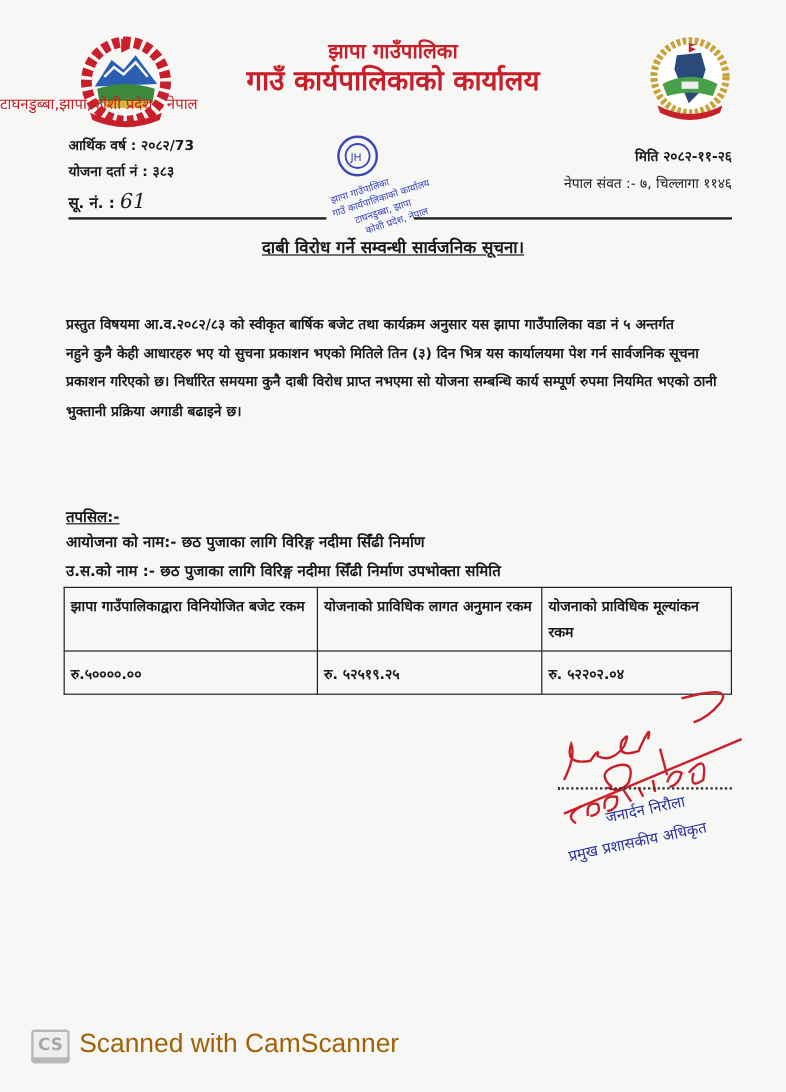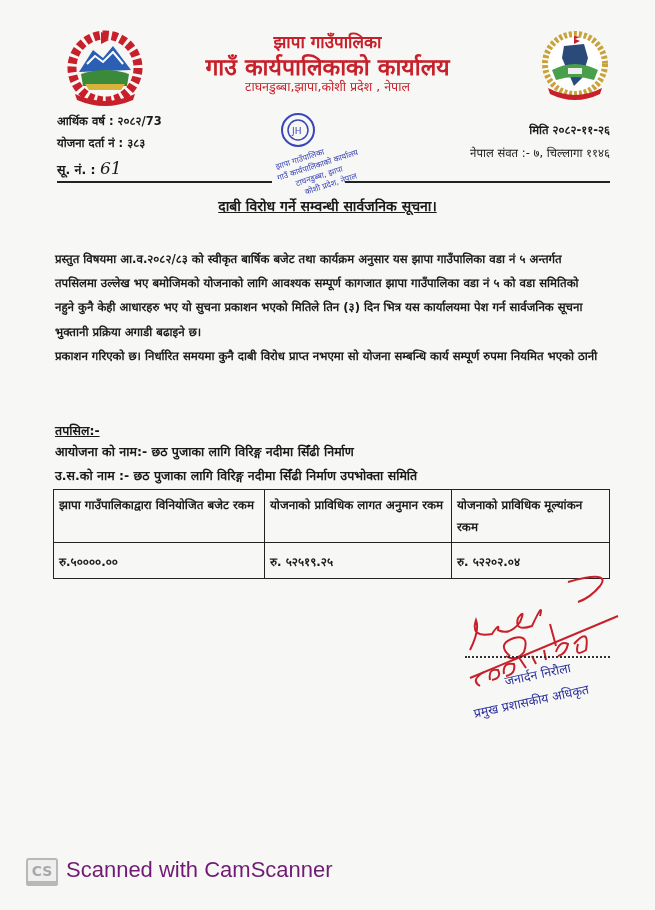--- a/index.html
+++ b/index.html
@@ -8,54 +8,54 @@
     background: #f7f7f5;
     font-family: "DejaVu Sans", "Liberation Sans", sans-serif;
     color: #1a1a1a;
   }
   .abs { position: absolute; }
   
   .emblem-left { left: 55px; top: 28px; width: 100px; height: 82px; }
   .emblem-right { left: 534px; top: 28px; width: 82px; height: 76px; }
   .org-line1 { left: 0; width: 655px; top: 30px; text-align: center; font-size: 17px; color: #c8202a; font-weight: bold; }
   .org-line2 { left: 0; width: 655px; top: 50px; text-align: center; font-size: 23px; color: #c8202a; font-weight: bold; }
-  .org-line3 { left: 0; width: 655px; top: 78px; text-align: center; font-size: 12.5px; color: #c8202a; }
+  .org-line3 { left: 0; width: 655px; top: 78px; text-align: left; font-size: 12.5px; color: #c8202a; }
   .meta { font-size: 11.5px; font-weight: bold; }
   .meta-left1 { left: 57px; top: 113px; }
   .meta-left2 { left: 57px; top: 135px; }
   .meta-left3 { left: 57px; top: 158px; font-size: 12.5px; }
   .sn-hand { font-family: "DejaVu Serif", serif; font-style: italic; font-size: 17px; font-weight: normal; }
   .meta-right1 { right: 45px; top: 122px; text-align: right; }
   .meta-right2 { right: 45px; top: 145px; text-align: right; font-weight: normal; }
   .rule-left { left: 57px; top: 181px; width: 215px; height: 1.5px; background: #222; }
   .rule-right { left: 345px; top: 181px; width: 265px; height: 1.5px; background: #222; }
   .stamp { left: 268px; top: 108px; width: 92px; height: 92px; }
   
   .title { left: 0; width: 655px; top: 196px; text-align: center; font-size: 14px; font-weight: bold; text-decoration: underline; }
   
-  .body-text { left: 55px; top: 247px; width: 558px; font-size: 11.6px; font-weight: bold; line-height: 24.2px; text-align: justify; }
+  .body-text { left: 55px; top: 258px; width: 558px; font-size: 11.6px; font-weight: bold; line-height: 24.2px; text-align: justify; }
   .body-text span { display: block; white-space: nowrap; }
   .details-head { left: 55px; top: 422px; font-size: 12.5px; font-weight: bold; text-decoration: underline; }
   .details-line1 { left: 55px; top: 443px; font-size: 12.5px; font-weight: bold; }
   .details-line2 { left: 55px; top: 467px; font-size: 12.5px; font-weight: bold; }
   
   .tbl { left: 53px; top: 489px; width: 557px; border-collapse: collapse; font-size: 11.8px; font-weight: bold; }
   .tbl td { border: 1.5px solid #222; padding: 4px 5px; vertical-align: top; line-height: 22px; }
   .tbl td.c1 { width: 200px; }
   .tbl td.c2 { width: 176px; }
   .tbl tr.vals td { height: 22px; padding-top: 8px; padding-bottom: 5px; }
   
   .sig-svg { left: 440px; top: 560px; width: 190px; height: 170px; }
   .sig-dots { left: 465px; top: 656px; width: 145px; border-top: 2px dotted #333; }
   .sig-name { left: 503px; top: 673px; font-size: 12.5px; color: #2a2f9a; transform: rotate(-12deg); transform-origin: left top; }
   .sig-title { left: 472px; top: 705px; font-size: 12.5px; color: #2a2f9a; transform: rotate(-12deg); transform-origin: left top; }
   
   .cs-logo { left: 26px; top: 858px; width: 32px; height: 28px; border: 2px solid #b8b8b8; border-radius: 3px; background: #efefef; color: #a8a8a8; font-weight: bold; font-size: 14px; text-align: center; line-height: 22px; box-sizing: border-box; }
   .cs-logo:after { content: ""; position: absolute; left: -2px; right: -2px; bottom: -2px; height: 5px; background: #b8b8b8; border-radius: 0 0 3px 3px; }
-  .cs-text { left: 66px; top: 857px; font-size: 22px; color: #701a75; font-family: "Liberation Sans", sans-serif; }
+  .cs-text { left: 66px; top: 857px; font-size: 22px; color: #a16207; font-family: "Liberation Sans", sans-serif; }
 </style>
 </head>
 <body>
 
 <div class="abs emblem-left">
   <svg width="100" height="82" viewBox="0 0 100 82">
     <circle cx="50" cy="40" r="33" fill="none" stroke="#c8202a" stroke-width="9" stroke-dasharray="6 3"></circle>
     <path d="M24 44 L38 22 L48 30 L58 18 L76 42 Z" fill="#2b5fb3"></path>
     <path d="M32 36 L40 28 L48 34 L58 24 L68 36" fill="none" stroke="#fff" stroke-width="2"></path>
     <path d="M26 46 Q50 38 74 46 L72 58 L28 58 Z" fill="#3a8a3a"></path>
@@ -100,24 +100,23 @@
     </g>
   </svg>
 </div>
 <div class="abs rule-left"></div>
 <div class="abs rule-right"></div>
 
 <div class="abs title">दाबी विरोध गर्ने सम्वन्धी सार्वजनिक सूचना।</div>
 
 <div class="abs body-text">
   <span>प्रस्तुत विषयमा आ.व.२०८२/८३ को स्वीकृत बार्षिक बजेट तथा कार्यक्रम अनुसार यस झापा गाउँपालिका वडा नं ५ अन्तर्गत</span>
-  <span>तपसिलमा उल्लेख भए बमोजिमको योजनाको लागि आवश्यक सम्पूर्ण कागजात झापा गाउँपालिका वडा नं ५ को वडा समितिको</span>
   <span>नहुने कुनै केही आधारहरु भए यो सुचना प्रकाशन भएको मितिले तिन (३) दिन भित्र यस कार्यालयमा पेश गर्न सार्वजनिक सूचना</span>
+  <span>प्रकाशन गरिएको छ। निर्धारित समयमा कुनै दाबी विरोध प्राप्त नभएमा सो योजना सम्बन्धि कार्य सम्पूर्ण रुपमा नियमित भएको ठानी</span>
   <span>भुक्तानी प्रक्रिया अगाडी बढाइने छ।</span>
-  <span>प्रकाशन गरिएको छ। निर्धारित समयमा कुनै दाबी विरोध प्राप्त नभएमा सो योजना सम्बन्धि कार्य सम्पूर्ण रुपमा नियमित भएको ठानी</span>
 </div>
 
 <div class="abs details-head">तपसिल:-</div>
 <div class="abs details-line1">आयोजना को नाम:- छठ पुजाका लागि विरिङ्ग नदीमा सिँढी निर्माण</div>
 <div class="abs details-line2">उ.स.को नाम :- छठ पुजाका लागि विरिङ्ग नदीमा सिँढी निर्माण उपभोक्ता समिति</div>
 
 <table class="abs tbl">
   <tbody>
       <tr>
     <td class="c1">झापा गाउँपालिकाद्वारा विनियोजित बजेट रकम</td>

